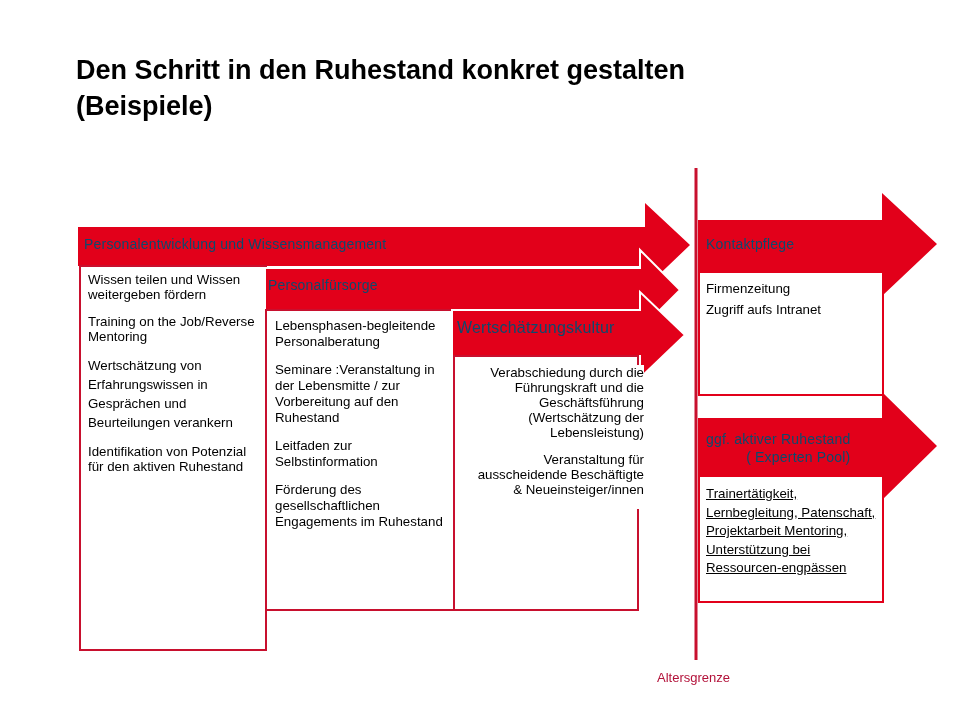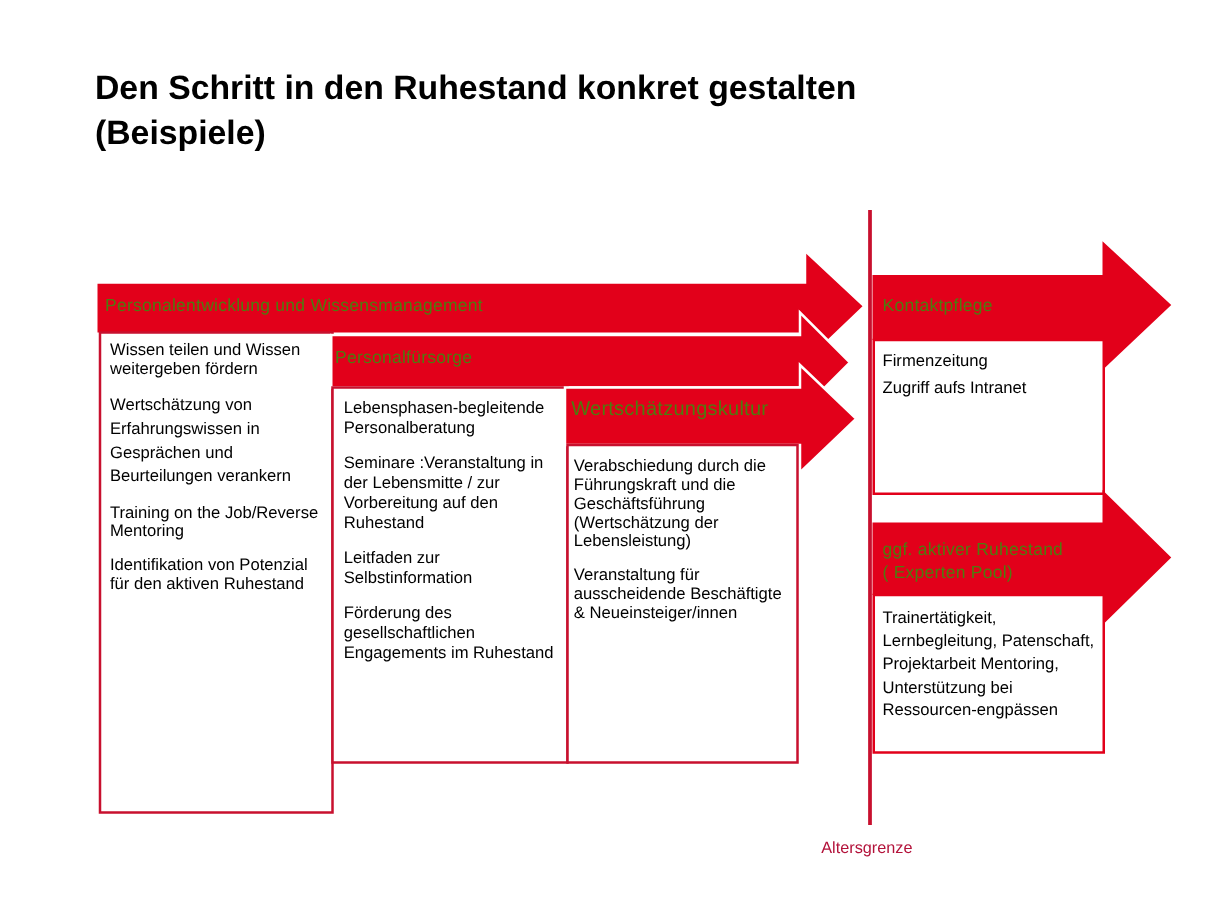--- a/index.html
+++ b/index.html
@@ -1,19 +1,19 @@
 <!DOCTYPE html>
 <html><head>
 <meta charset="utf-8">
 <style>
   html, body { margin: 0; padding: 0; }
   body { width: 964px; height: 723px; background: #ffffff; position: relative; overflow: hidden; font-family: "Liberation Sans", sans-serif; }
   .title { position: absolute; left: 76px; top: 52px; font-size: 27px; font-weight: bold; color: #000; line-height: 36px; width: 800px; }
   svg.shapes { position: absolute; left: 0; top: 0; }
-  .lbl { position: absolute; color: #4d7c0f; font-size: 14px; white-space: nowrap; letter-spacing: 0.2px; }
+  .lbl { position: absolute; color: #0c4a6e; font-size: 14px; white-space: nowrap; letter-spacing: 0.2px; text-align: right; }
   .lbl.big { font-size: 16px; font-weight: normal; }
   .box { position: absolute; background: #fff; color: #000; font-size: 13.3px; line-height: 15px; box-sizing: border-box; }
   .box p { margin: 0 0 12px 0; }
   .box p.tight { margin-bottom: 6px; }
   .note { position: absolute; color: #b3123a; font-size: 13px; }
 </style>
 </head>
 <body>
 
 <div class="title">
@@ -50,39 +50,39 @@
 <div class="lbl" style="left:268px; top:277px;">Personalfürsorge</div>
 <div class="lbl big" style="left:457px; top:319px;">Wertschätzungskultur</div>
 <div class="lbl" style="left:706px; top:236px;">Kontaktpflege</div>
 <div class="lbl" style="left:706px; top:430px; line-height:18px;">
   <div>ggf.  aktiver  Ruhestand</div>
   <div>( Experten  Pool)</div>
 </div>
 
 <div class="box" style="left:88px; top:272px; width:172px;">
   <p>Wissen teilen und Wissen weitergeben fördern</p>
+  <p>Training  on the Job/Reverse Mentoring</p>
   <p style="line-height:19px;">Wertschätzung  von Erfahrungswissen  in Gesprächen und Beurteilungen verankern</p>
-  <p>Training  on the Job/Reverse Mentoring</p>
   <p>Identifikation von Potenzial für den aktiven Ruhestand</p>
 </div>
 
 <div class="box" style="left:275px; top:318px; width:175px; line-height:16px;">
   <p>Lebensphasen-begleitende Personalberatung</p>
   <p>Seminare :Veranstaltung in der Lebensmitte / zur Vorbereitung auf den Ruhestand</p>
   <p>Leitfaden zur Selbstinformation</p>
   <p>Förderung des gesellschaftlichen Engagements im Ruhestand</p>
 </div>
 
-<div class="box" style="left:459px; top:365px; width:170px;">
+<div class="box" style="left:474px; top:365px; width:170px;text-align:right;">
   <p>Verabschiedung durch die Führungskraft  und die Geschäftsführung (Wertschätzung  der Lebensleistung)</p>
   <p>Veranstaltung  für ausscheidende Beschäftigte &amp; Neueinsteiger/innen</p>
 </div>
 
 <div class="box" style="left:706px; top:281px; width:172px;">
   <p class="tight">Firmenzeitung</p>
   <p class="tight">Zugriff  aufs Intranet</p>
 </div>
 
-<div class="box" style="left:706px; top:485px; width:175px; line-height:18.5px;">
+<div class="box" style="left:706px; top:485px; width:175px; line-height:18.5px;text-decoration:underline;">
   <p>Trainertätigkeit, Lernbegleitung, Patenschaft, Projektarbeit Mentoring, Unterstützung  bei Ressourcen-engpässen</p>
 </div>
 
 <div class="note" style="left:657px; top:670px;">Altersgrenze</div>
 
 </body></html>

